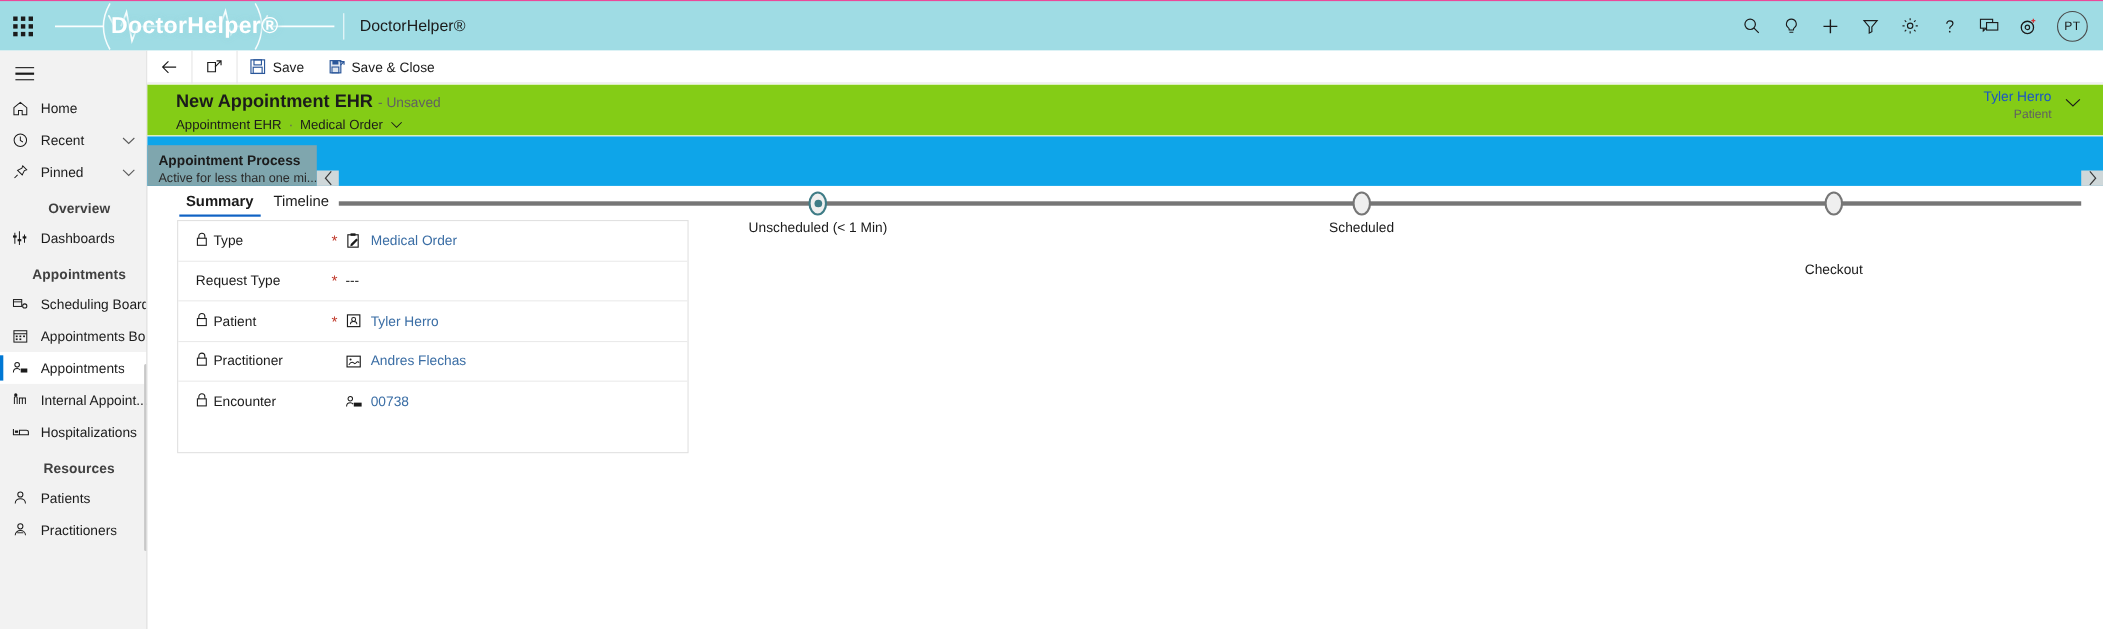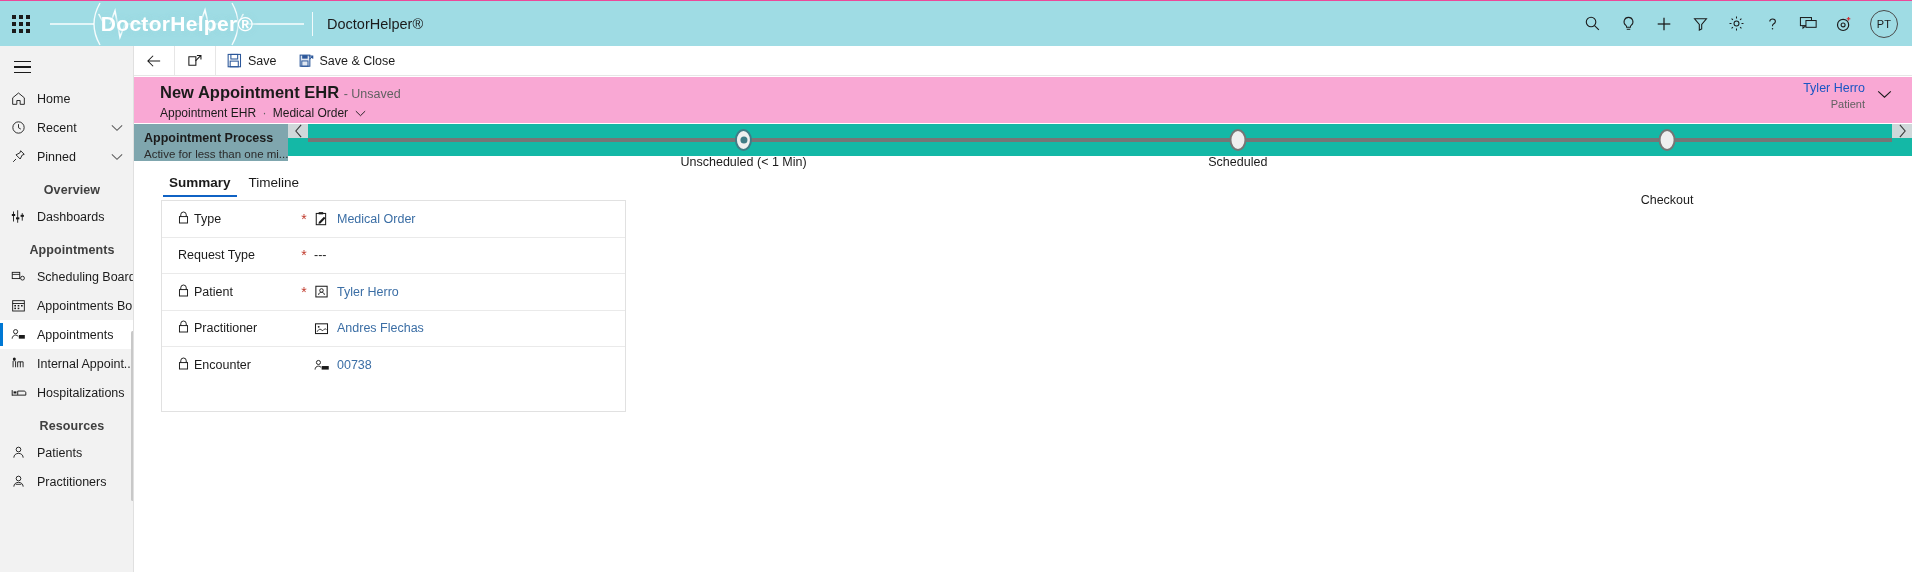--- a/index.html
+++ b/index.html
@@ -100,21 +100,21 @@
   .cmd-sep { width:1px; height:30px; background:#e6e6e6; }
   .cmd-btn {
     height: 30px; display: flex; align-items: center; gap: 6px;
     padding: 16px 11px; cursor: pointer; font-size: 12.5px; color: #1b1b1b;
   }
   .cmd-icononly { padding: 0 12px; }
 
   
   .formhead {
     position: absolute; left: 134px; top: 77px; width: 1778px; height: 46px;
-    background: #f9a8d4;
+    background: #84cc16;
   }
   .rec-title {
     position: absolute; left: 26px; top: 6px;
     font-size: 16.5px; font-weight: bold; color: #1b1b1b;
   }
   .rec-title .unsaved { font-weight: normal; font-size: 12.5px; color: #616161; }
   .rec-crumb {
     position: absolute; left: 26px; top: 29px;
     font-size: 12px; color: #1b1b1b;
   }
@@ -122,22 +122,22 @@
   .rec-crumb .chev { color:#1b1b1b; padding-left: 4px; font-size:10px; }
   .hdr-right {
     position: absolute; right: 20px; top: 4px; text-align: right;
     display: flex; align-items: flex-start; gap: 12px;
   }
   .hdr-right .patname { font-size: 12.5px; color: #1a56c4; cursor:pointer; }
   .hdr-right .patrole { font-size: 11px; color: #616161; margin-top: 3px; }
 
   
   .bpf {
-    position: absolute; left: 134px; top: 124px; width: 1778px; height: 32px;
-    background: #14b8a6; display:flex; align-items: flex-start;
+    position: absolute; left: 134px; top: 124px; width: 1778px; height: 45px;
+    background: #0ea5e9; display:flex; align-items: flex-end;
   }
   .bpf-head {
     width: 154px; background: #7fa6ae; color: #1b1b1b;
     padding: 7px 0 0 10px; line-height: 1.25;
   }
   .bpf-head .t1 { font-size: 12.5px; font-weight: bold; }
   .bpf-head .t2 { font-size: 11.5px; color: #2b2b2b; white-space: nowrap; }
   .bpf-prev, .bpf-next {
     width: 20px; background: #cfd8da; display:flex; align-items:center;
     justify-content:center; color:#3a3a3a; cursor:pointer; font-size: 13px;

